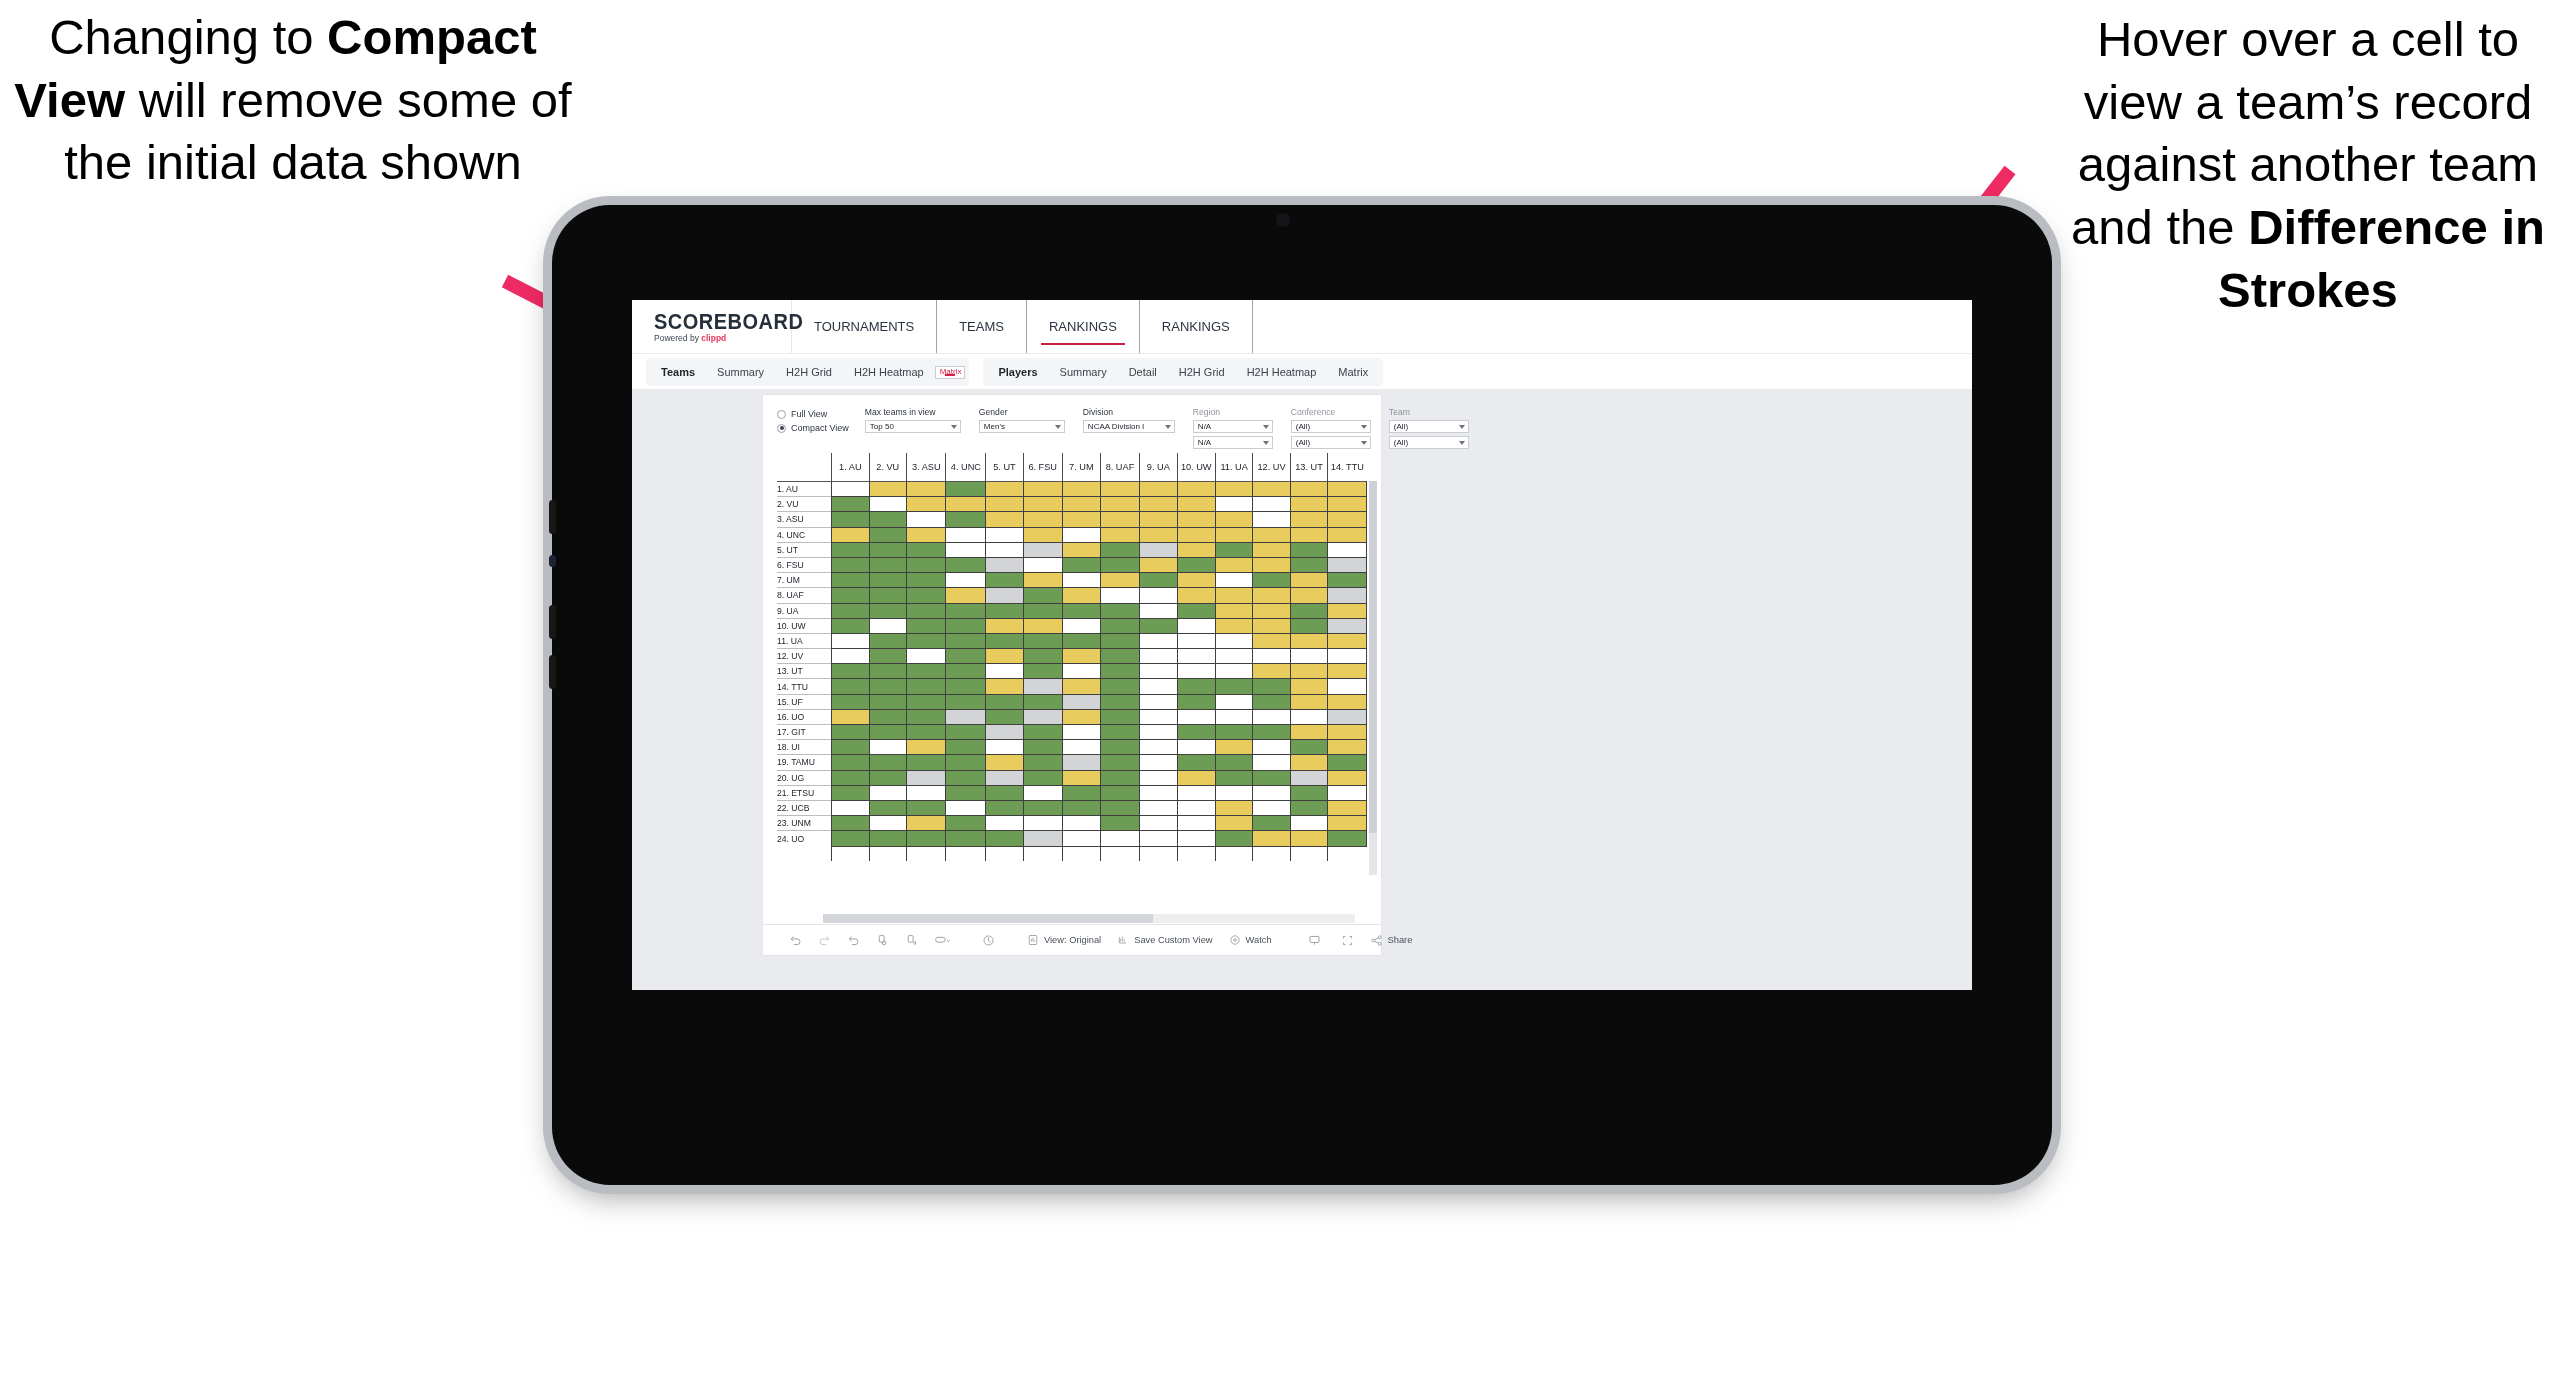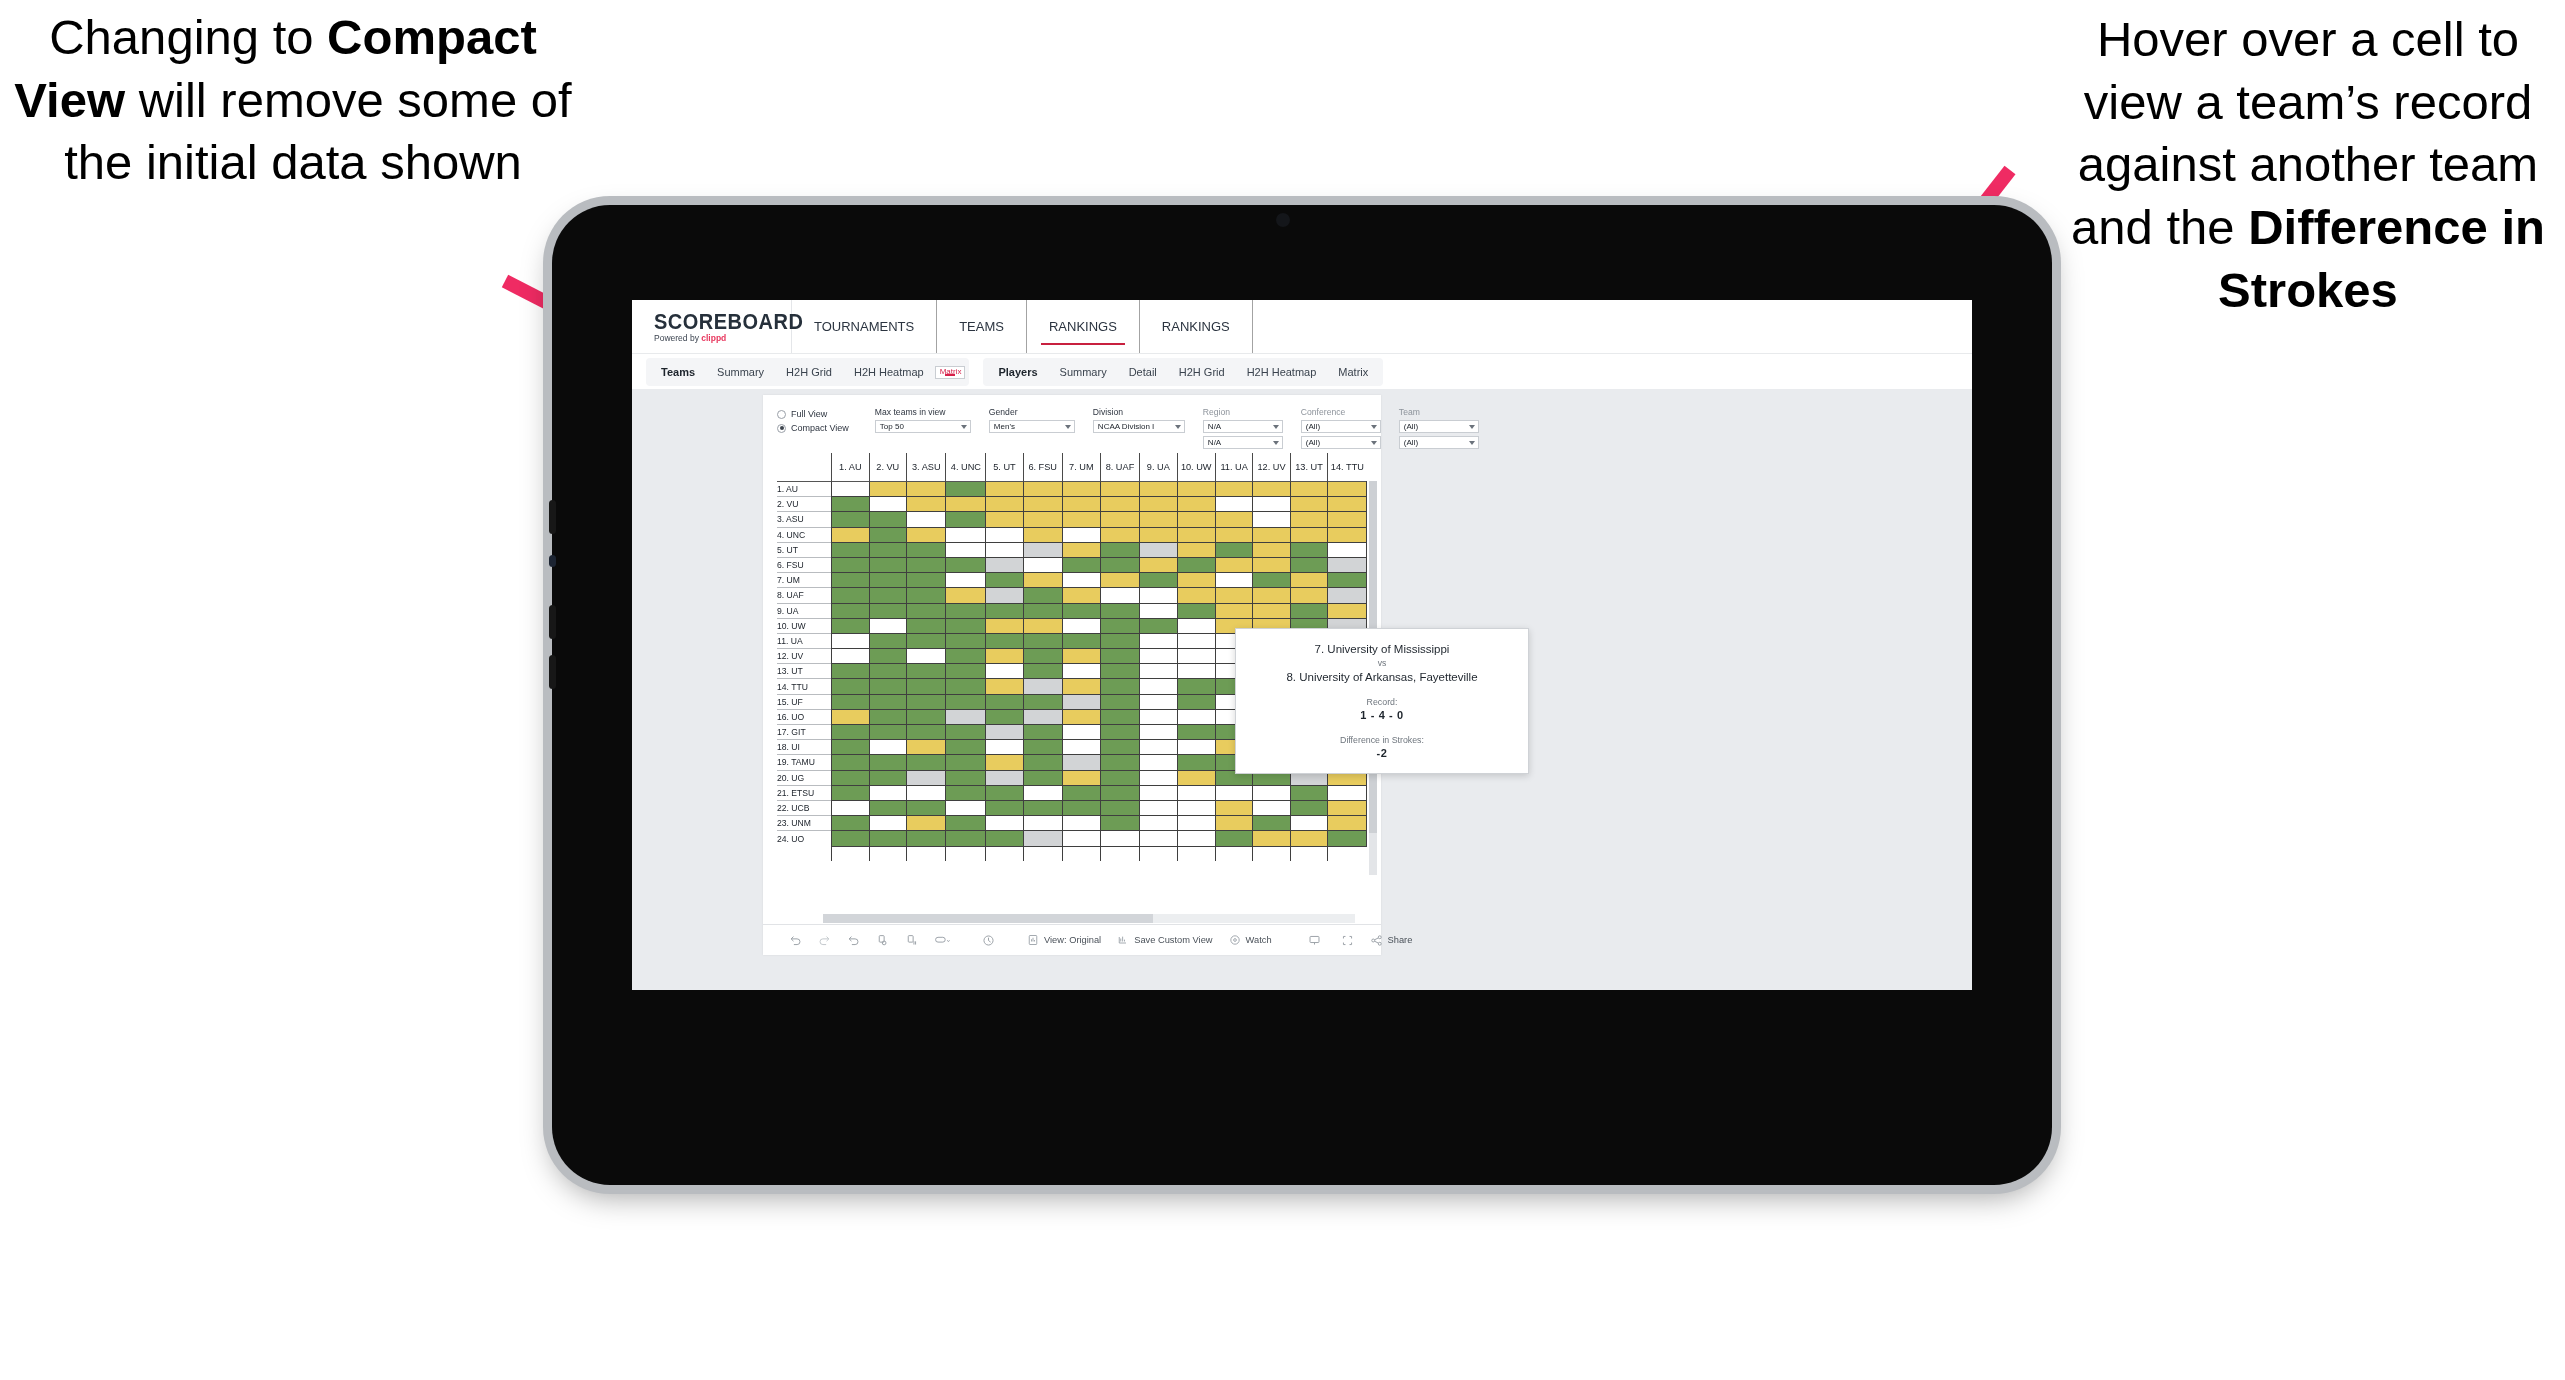--- a/index.html
+++ b/index.html
@@ -65,21 +65,21 @@
   #filters{display:flex;align-items:flex-start;padding:12px 0 0 14px;height:56px;box-sizing:border-box;}
   .fcol{margin-right:18px;}
   .flabel{font-size:8.6px;color:#2e3540;margin-bottom:3px;white-space:nowrap;}
   .flabel.mut{color:#8d939b;}
   .sel{display:flex;align-items:center;justify-content:space-between;border:1px solid #c9cdd2;
        background:#fff;height:13px;padding:0 3px 0 4px;font-size:8px;color:#20262e;box-sizing:border-box;}
   .sel + .sel{margin-top:3px;}
   .sel .cv{width:0;height:0;border-left:3px solid transparent;border-right:3px solid transparent;
            border-top:4px solid #6b727b;margin-left:4px;}
   .w1{width:96px;} .w2{width:86px;} .w3{width:92px;} .w4{width:80px;text-align:right;}
-  .radios{display:flex;flex-direction:column;justify-content:flex-start;padding-top:2px;margin-right:26px;}
+  .radios{display:flex;flex-direction:column;justify-content:flex-start;padding-top:2px;margin-right:16px;}
   .radio{display:flex;align-items:center;font-size:9px;color:#2e3540;margin-bottom:4px;white-space:nowrap;}
   .rdot{width:9px;height:9px;border-radius:50%;border:1px solid #9aa0a8;margin-right:5px;background:#fff;
         display:flex;align-items:center;justify-content:center;box-sizing:border-box;}
   .rdot.on:after{content:"";width:4px;height:4px;border-radius:50%;background:#3d444d;}
 
   
   #matrixwrap{position:absolute;left:14px;top:58px;width:590px;height:430px;overflow:hidden;}
   table.mx{border-collapse:collapse;table-layout:fixed;}
   table.mx th,table.mx td{padding:0;margin:0;}
   .hcell{width:48px;height:28px;font-size:9.2px;color:#20262e;text-align:center;
@@ -702,29 +702,20 @@
           </table>
         </div>
 
         <div id="vscroll">
           <div id="vthumb"></div>
         </div>
         <div id="hscroll">
           <div id="hthumb"></div>
         </div>
 
-        <div id="tooltip">
-          <div class="t1">7. University of Mississippi</div>
-          <div class="tvs">vs</div>
-          <div class="t2">8. University of Arkansas, Fayetteville</div>
-          <div class="lbl">Record:</div>
-          <div class="val">1 - 4 - 0</div>
-          <div class="lbl">Difference in Strokes:</div>
-          <div class="val">-2</div>
-        </div>
 
         <div id="toolbar">
           <span class="tb">
               <svg width="13" height="13" viewBox="0 0 16 16" fill="none" stroke="#9aa0a7" stroke-width="1.2">
                 <path d="M3 6h7a3.5 3.5 0 0 1 0 7H6"></path>
                 <path d="M5.5 3.2 2.6 6l2.9 2.8"></path>
               </svg>
             </span>
           <span class="tb">
               <svg width="13" height="13" viewBox="0 0 16 16" fill="none" stroke="#c2c7cc" stroke-width="1.2">

